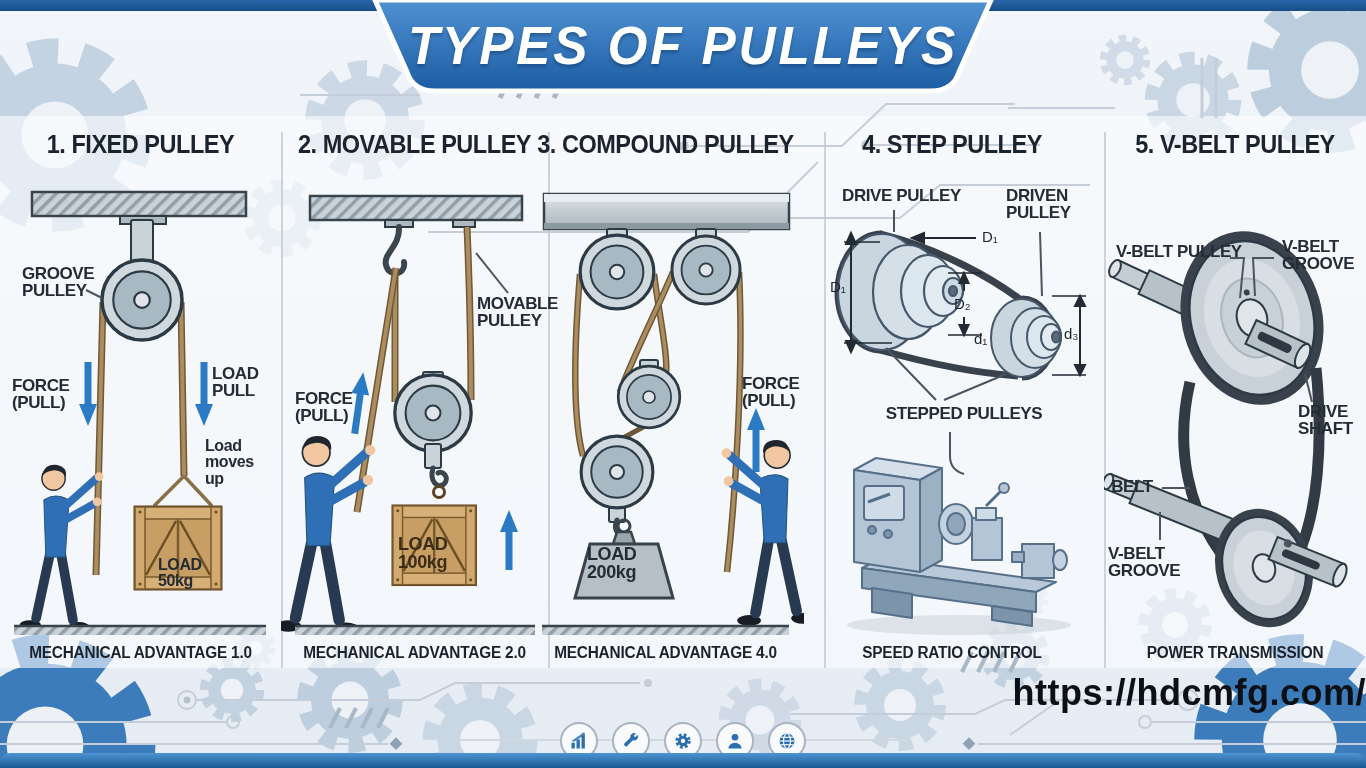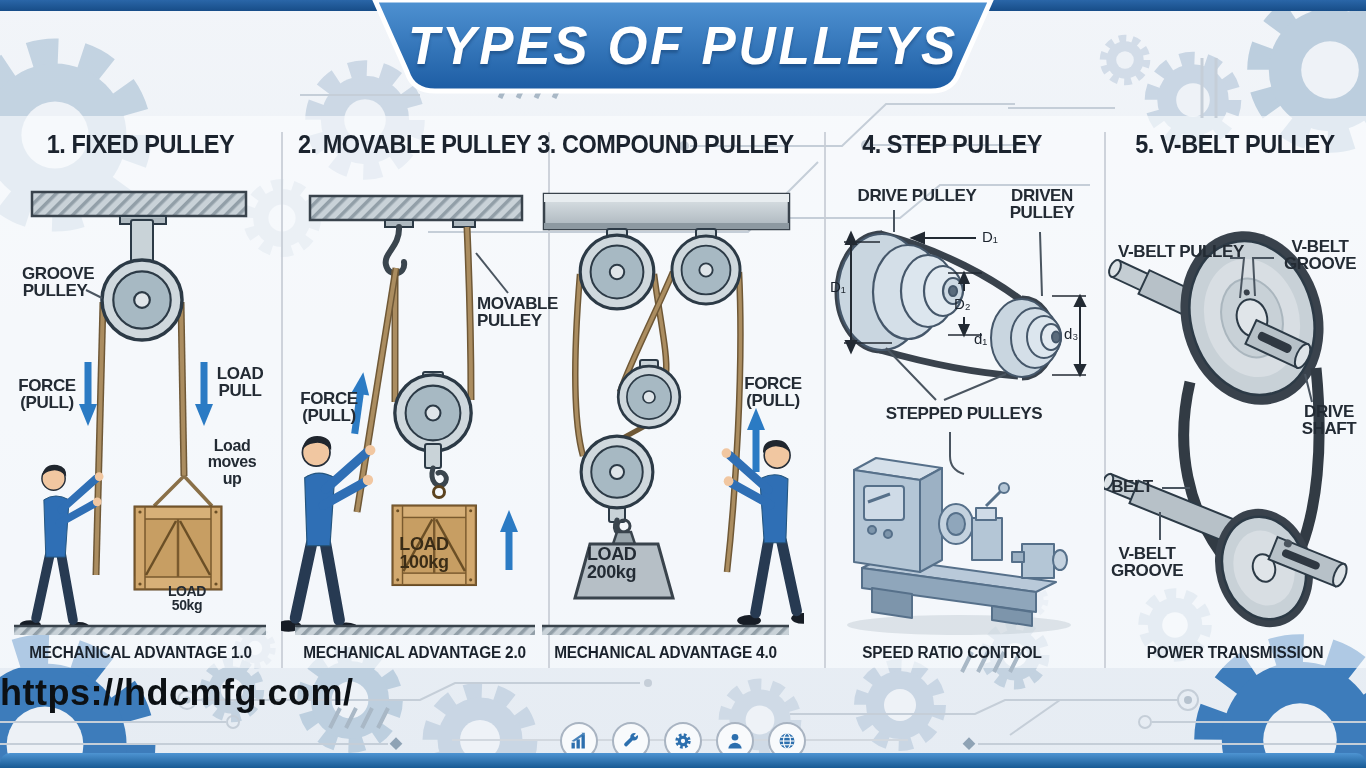--- a/index.html
+++ b/index.html
@@ -19,26 +19,26 @@
                 transform:scaleX(.95);text-shadow:0 3px 3px rgba(10,40,80,.35);}
   .col{position:absolute;top:0;height:768px;z-index:2;}
   .col svg.illus{position:absolute;left:0;top:120px;}
   .col-heading{position:absolute;top:130px;left:0;width:100%;text-align:center;
                font-size:25px;font-weight:700;color:#1b232e;letter-spacing:-.5px;
                transform:scaleX(.94);}
   .caption{position:absolute;top:644px;left:0;width:100%;text-align:center;
            font-size:16px;font-weight:700;color:#1a222c;letter-spacing:-.2px;
            transform:scaleX(.96);}
   .lbl{position:absolute;font-size:17px;font-weight:700;color:#232b34;line-height:1.02;
-       letter-spacing:-.4px;text-align:center;}
+       letter-spacing:-.4px;}
   .lbl.soft{font-weight:700;font-size:16px;text-transform:none;}
   .lbl.on-crate{color:#3a2c16;}
   .dim{position:absolute;font-size:15px;font-weight:400;color:#1c242e;}
   .divider{position:absolute;top:132px;height:536px;width:2px;background:#c7cdd5;opacity:.85;z-index:1;}
-  .site-url{position:absolute;left:0;top:672px;width:1366px;text-align:left;z-index:3;
+  .site-url{position:absolute;left:0;top:672px;width:1366px;text-align:right;z-index:3;
             font-size:36px;font-weight:700;color:#0c1014;letter-spacing:.5px;}
   .icons-row{position:absolute;left:50%;transform:translateX(-50%);top:722px;z-index:3;
              display:flex;gap:14px;}
   .icon-circle{width:34px;height:34px;border-radius:50%;border:2px solid #a9b4c2;
                background:#f8fafc;display:flex;align-items:center;justify-content:center;}
 </style>
 </head>
 <body>
 
 <div class="poster">
@@ -201,22 +201,22 @@
       </g>
       <line x1="86" y1="170" x2="102" y2="178" stroke="#4a5560" stroke-width="2"></line>
       <use href="#crate" x="0" y="0" width="90" height="86" transform="translate(133,385)"></use>
       <use href="#person" x="0" y="0" width="110" height="180" transform="translate(7,343) scale(.97)"></use>
       <rect x="14" y="506" width="252" height="9" fill="url(#hatch1)"></rect>
       <line x1="14" y1="506" x2="266" y2="506" stroke="#39434c" stroke-width="2.5"></line>
     </svg>
     <div class="lbl" style="left:22px;top:265px;width:66px">GROOVE PULLEY</div>
     <div class="lbl" style="left:12px;top:377px;width:70px">FORCE (PULL)</div>
     <div class="lbl" style="left:212px;top:365px;width:56px">LOAD PULL</div>
-    <div class="lbl soft" style="left:205px;top:438px;width:54px;text-align:center">Load moves up</div>
-    <div class="lbl" style="left:158px;top:584px;width:58px;text-align:center;font-size:14px">LOAD 50kg</div>
+    <div class="lbl soft" style="left:205px;top:438px;width:54px;">Load moves up</div>
+    <div class="lbl" style="left:158px;top:557px;width:58px;font-size:16px">LOAD 50kg</div>
     <div class="caption">MECHANICAL ADVANTAGE 1.0</div>
   </div>
 
   <div class="col" style="left:281px;width:267px">
     <div class="col-heading">2. MOVABLE PULLEY</div>
     <svg class="illus" width="267" height="550" viewBox="0 0 267 550">
       <defs>
         <pattern id="hatch2" width="9" height="9" patternUnits="userSpaceOnUse" patternTransform="rotate(45)">
           <rect width="9" height="9" fill="#c9d2d8"></rect>
             <rect width="3.5" height="9" fill="#929fa8"></rect>

